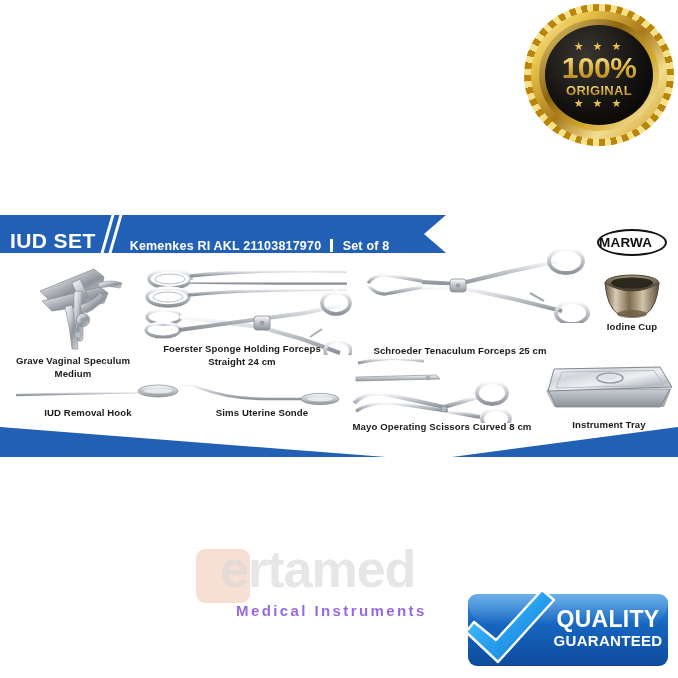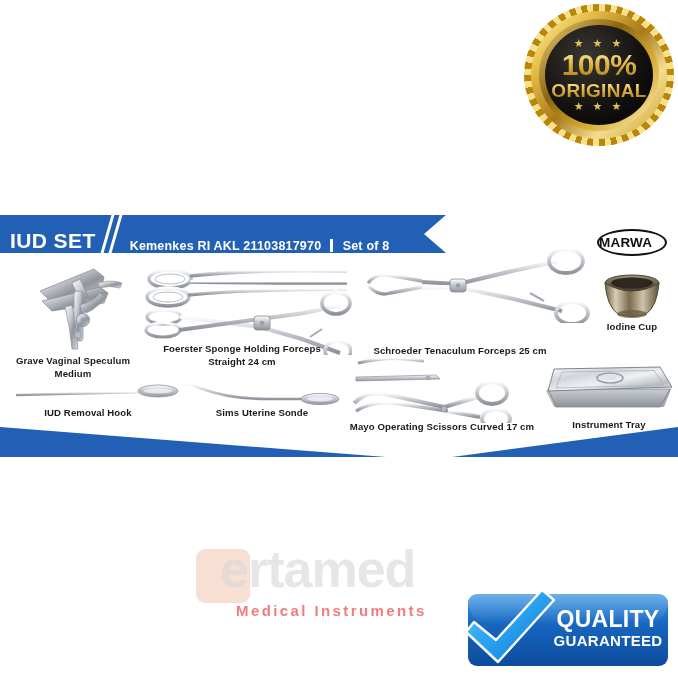--- a/index.html
+++ b/index.html
@@ -46,21 +46,21 @@
   }
   .badge-pct{
     font-size:30px; font-weight:bold; line-height:1;
     background:linear-gradient(180deg,#fdf0b4 0%,#e0b841 45%,#a87c18 100%);
     -webkit-background-clip:text; background-clip:text;
     color:transparent; -webkit-text-fill-color:transparent;
     letter-spacing:-0.5px;
     text-align:right;
   }
   .badge-orig{
-    font-size:19px; font-weight:bold; line-height:1.05; letter-spacing:0.3px;
+    font-size:13px; font-weight:bold; line-height:1.05; letter-spacing:0.3px;
     background:linear-gradient(180deg,#fdf0b4 0%,#e0b841 45%,#a87c18 100%);
     -webkit-background-clip:text; background-clip:text;
     color:transparent; -webkit-text-fill-color:transparent;
   }
 
   
   .panel{
     position:absolute; left:0; top:215px; width:678px; height:262px;
     background:#ffffff;
   }
@@ -74,21 +74,21 @@
     position:absolute; left:0; top:12px; width:54px; height:54px;
     background:#f2c4ae; border-radius:9px; opacity:.55;
   }
   .wm-name{
     position:absolute; left:24px; top:6px;
     font-size:52px; font-weight:bold; color:#d8d8d8; opacity:.62;
     letter-spacing:-1px; line-height:1;
   }
   .wm-sub{
     position:absolute; left:40px; top:66px;
-    font-size:15px; font-weight:bold; color:#ef4444; opacity:.7;
+    font-size:15px; font-weight:bold; color:#6d28d9; opacity:.7;
     letter-spacing:2.4px; line-height:1;
   }
 
   
   .banner{
     position:absolute; left:0; top:0; width:446px; height:38px;
     background:#2260b5;
     clip-path:polygon(0 0, 446px 0, 424px 19px, 446px 38px, 0 38px);
     display:flex; align-items:flex-end;
   }
@@ -366,21 +366,21 @@
 
       <path d="M2 48 Q16 34 38 40 L92 52" fill="none" stroke="url(#st7)" stroke-width="4"></path>
       <path d="M4 56 Q20 46 42 48 L96 56" fill="none" stroke="url(#st7)" stroke-width="3.4"></path>
       <path d="M92 52 L126 42" fill="none" stroke="url(#st7)" stroke-width="4"></path>
       <path d="M96 56 L128 62" fill="none" stroke="url(#st7)" stroke-width="4"></path>
       <circle cx="92" cy="54" r="3" fill="#b6bbc3" stroke="#858a92" stroke-width=".7"></circle>
       <ellipse cx="140" cy="38" rx="15" ry="11" fill="none" stroke="url(#st7)" stroke-width="3.8"></ellipse>
       <ellipse cx="144" cy="64" rx="14" ry="10" fill="none" stroke="url(#st7)" stroke-width="3.8"></ellipse>
     </svg>
   </div>
-  <div class="lbl" style="left:330px; top:206px; width:224px;">Mayo Operating Scissors Curved 17 cm</div>
+  <div class="lbl" style="left:330px; top:206px; width:224px;">Mayo Operating Scissors Curved 8 cm</div>
 
   <div class="art" style="left:540px; top:146px; width:136px; height:58px;">
     <svg viewBox="0 0 136 58" width="136" height="58">
       <defs>
         <linearGradient id="tr1" x1="0" y1="0" x2="1" y2="1">
           <stop offset="0" stop-color="#fafbfc"></stop>
             <stop offset=".3" stop-color="#d2d6db"></stop>
           <stop offset=".55" stop-color="#eef0f2"></stop>
             <stop offset=".8" stop-color="#b9bec5"></stop>
           <stop offset="1" stop-color="#e4e7ea"></stop>

